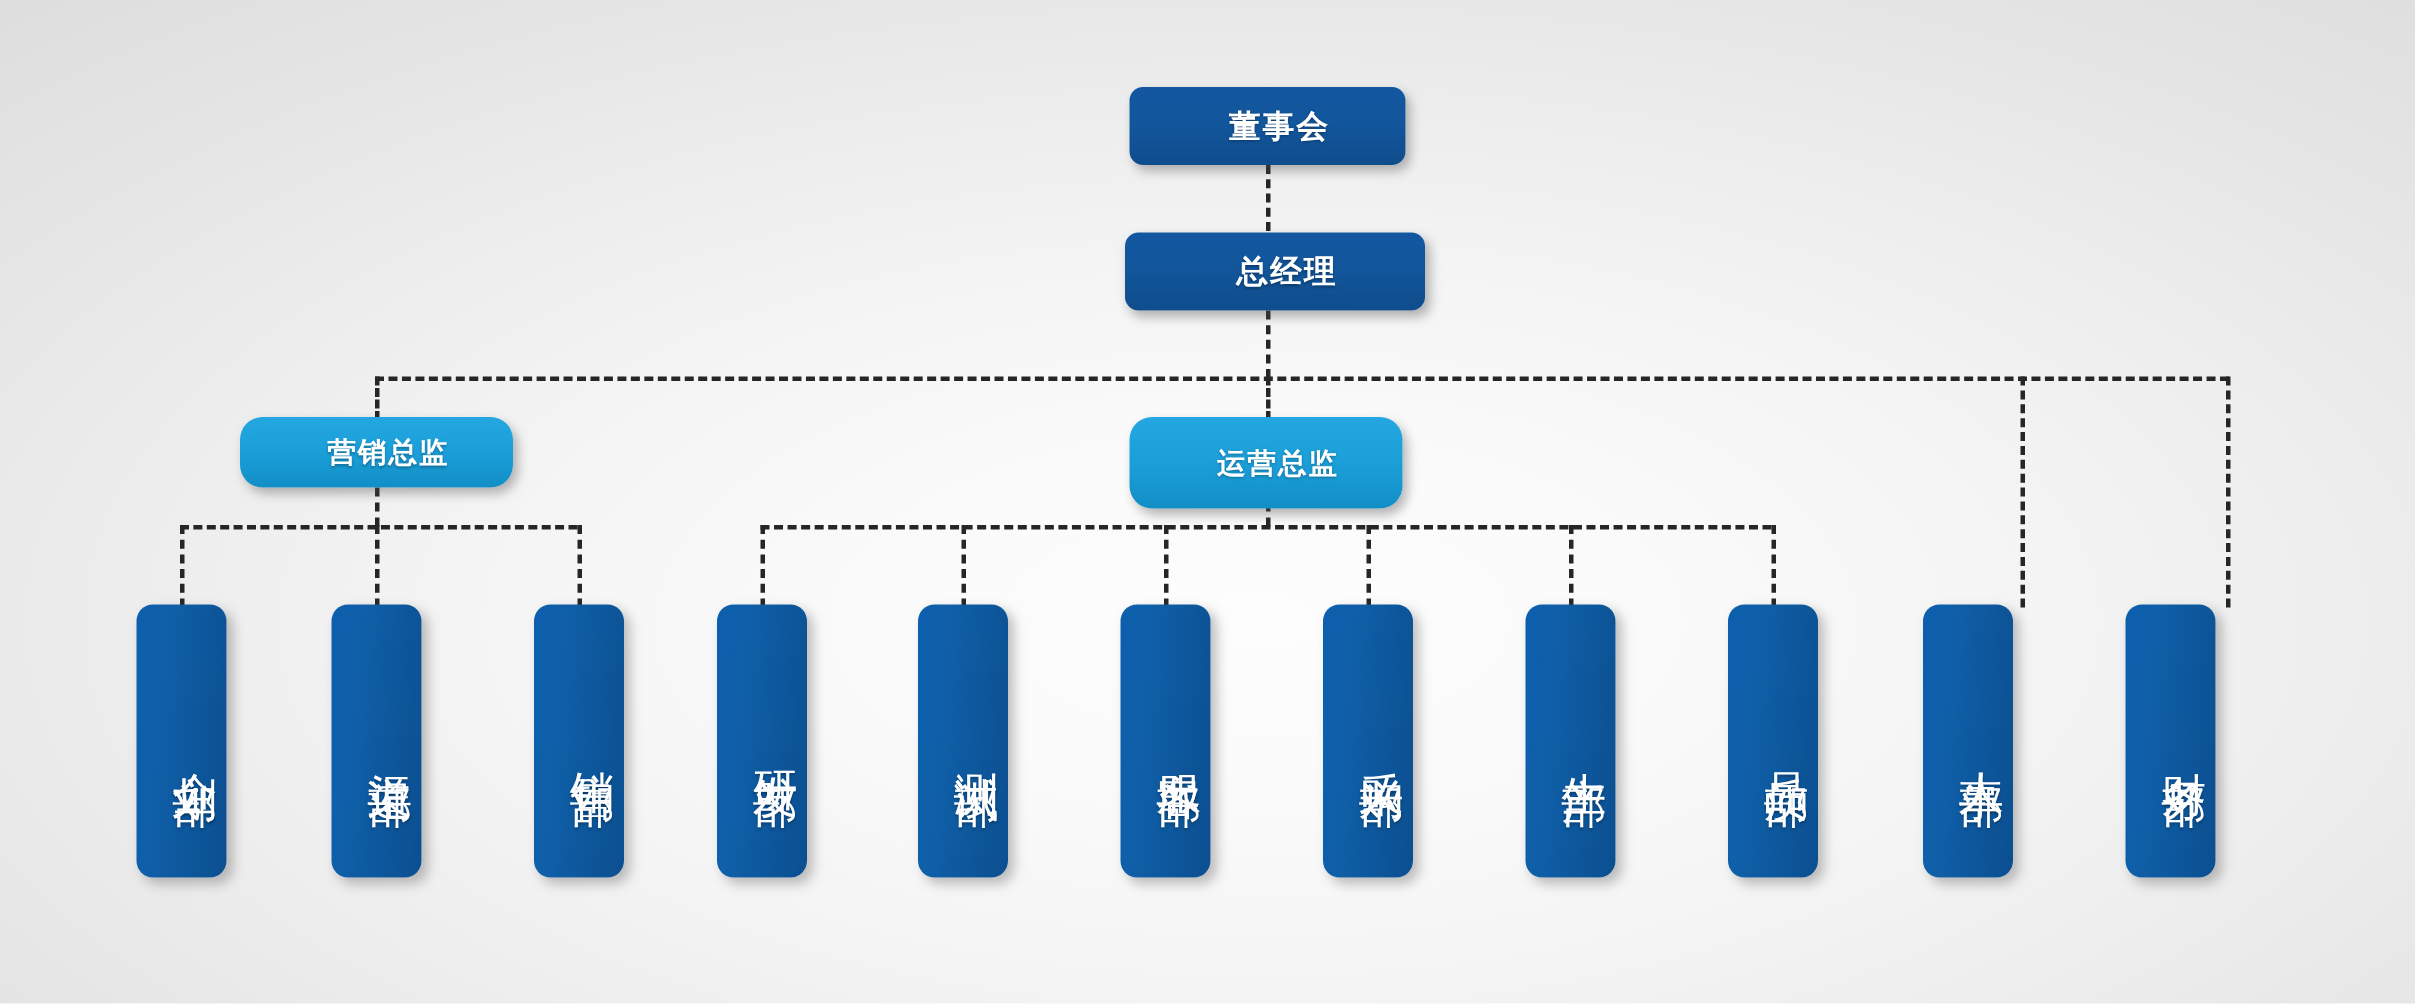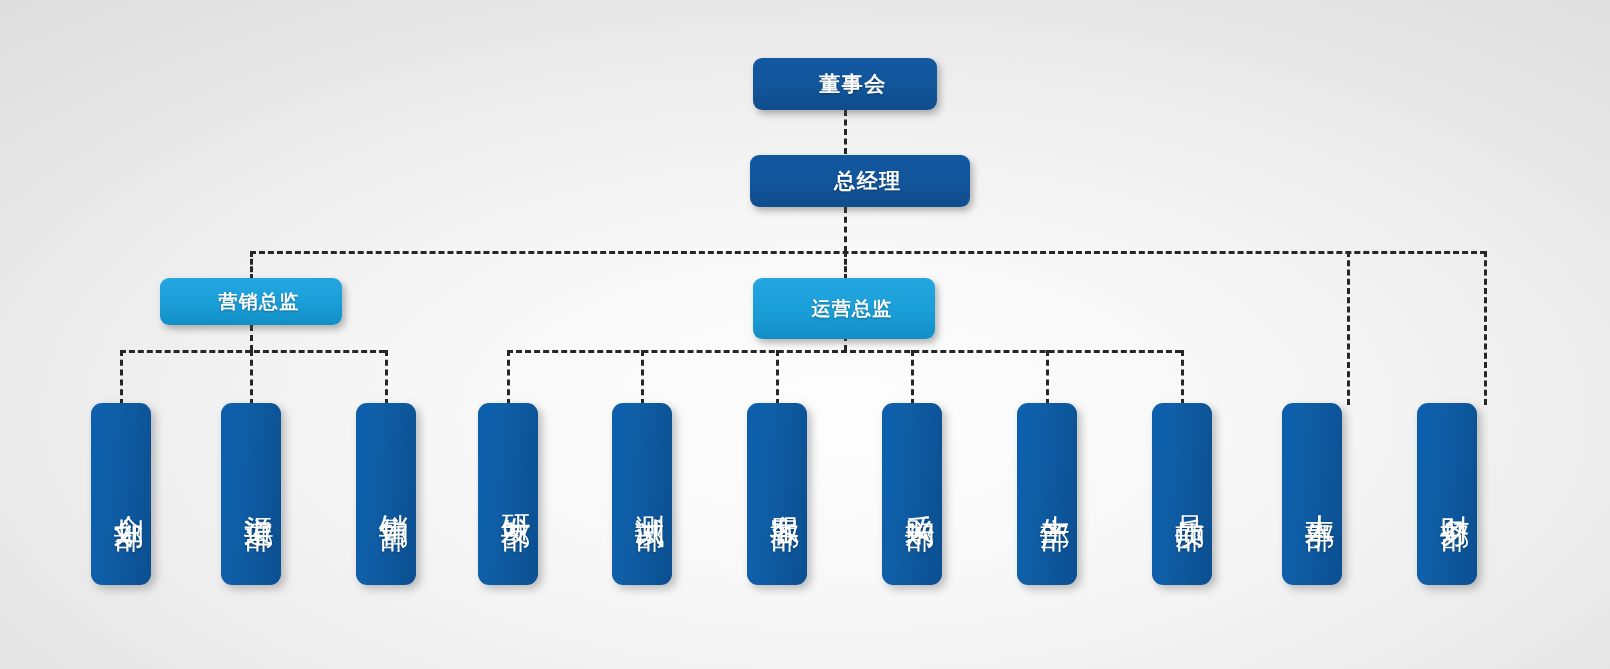--- a/index.html
+++ b/index.html
@@ -66,20 +66,21 @@
     letter-spacing: 1.5px;
   }
 
   
   .node.director {
     background: linear-gradient(180deg, #24a7e0 0%, #1b9fd9 50%, #128ec6 100%);
     box-shadow: 3px 4px 7px rgba(80,80,80,0.42);
     font-weight: bold;
     font-size: 19px;
     letter-spacing: 1.3px;
+    border-radius: 15px;
   }
 
   
   .node.dept {
     background: linear-gradient(95deg, #0d5fae 0%, #0f5fa8 30%, #0d5599 72%, #0b4f90 100%);
     box-shadow: 4px 4px 8px rgba(90,90,90,0.38);
     border-radius: 11px;
     font-size: 30px;
     font-weight: normal;
     letter-spacing: 0px;
@@ -130,21 +131,21 @@
   <div class="conn v" style="left:641px; top:350px; height:55px;"></div>
   <div class="conn v" style="left:776px; top:350px; height:55px;"></div>
   <div class="conn v" style="left:911px; top:350px; height:55px;"></div>
   <div class="conn v" style="left:1046px; top:350px; height:55px;"></div>
   <div class="conn v" style="left:1181px; top:350px; height:55px;"></div>
 
   <div class="node exec" style="left:753px; top:58px; width:184px; height:52px;">
     <span>董事会</span>
   </div>
 
-  <div class="node exec" style="left:750px; top:155px; width:220px; height:52px;">
+  <div class="node exec" style="left:750px; top:155px; width:200px; height:52px;">
     <span>总经理</span>
   </div>
 
   <div class="node director" style="left:160px; top:278px; width:182px; height:47px;">
     <span>营销总监</span>
   </div>
 
   <div class="node director" style="left:753px; top:278px; width:182px; height:61px;">
     <span>运营总监</span>
   </div>

